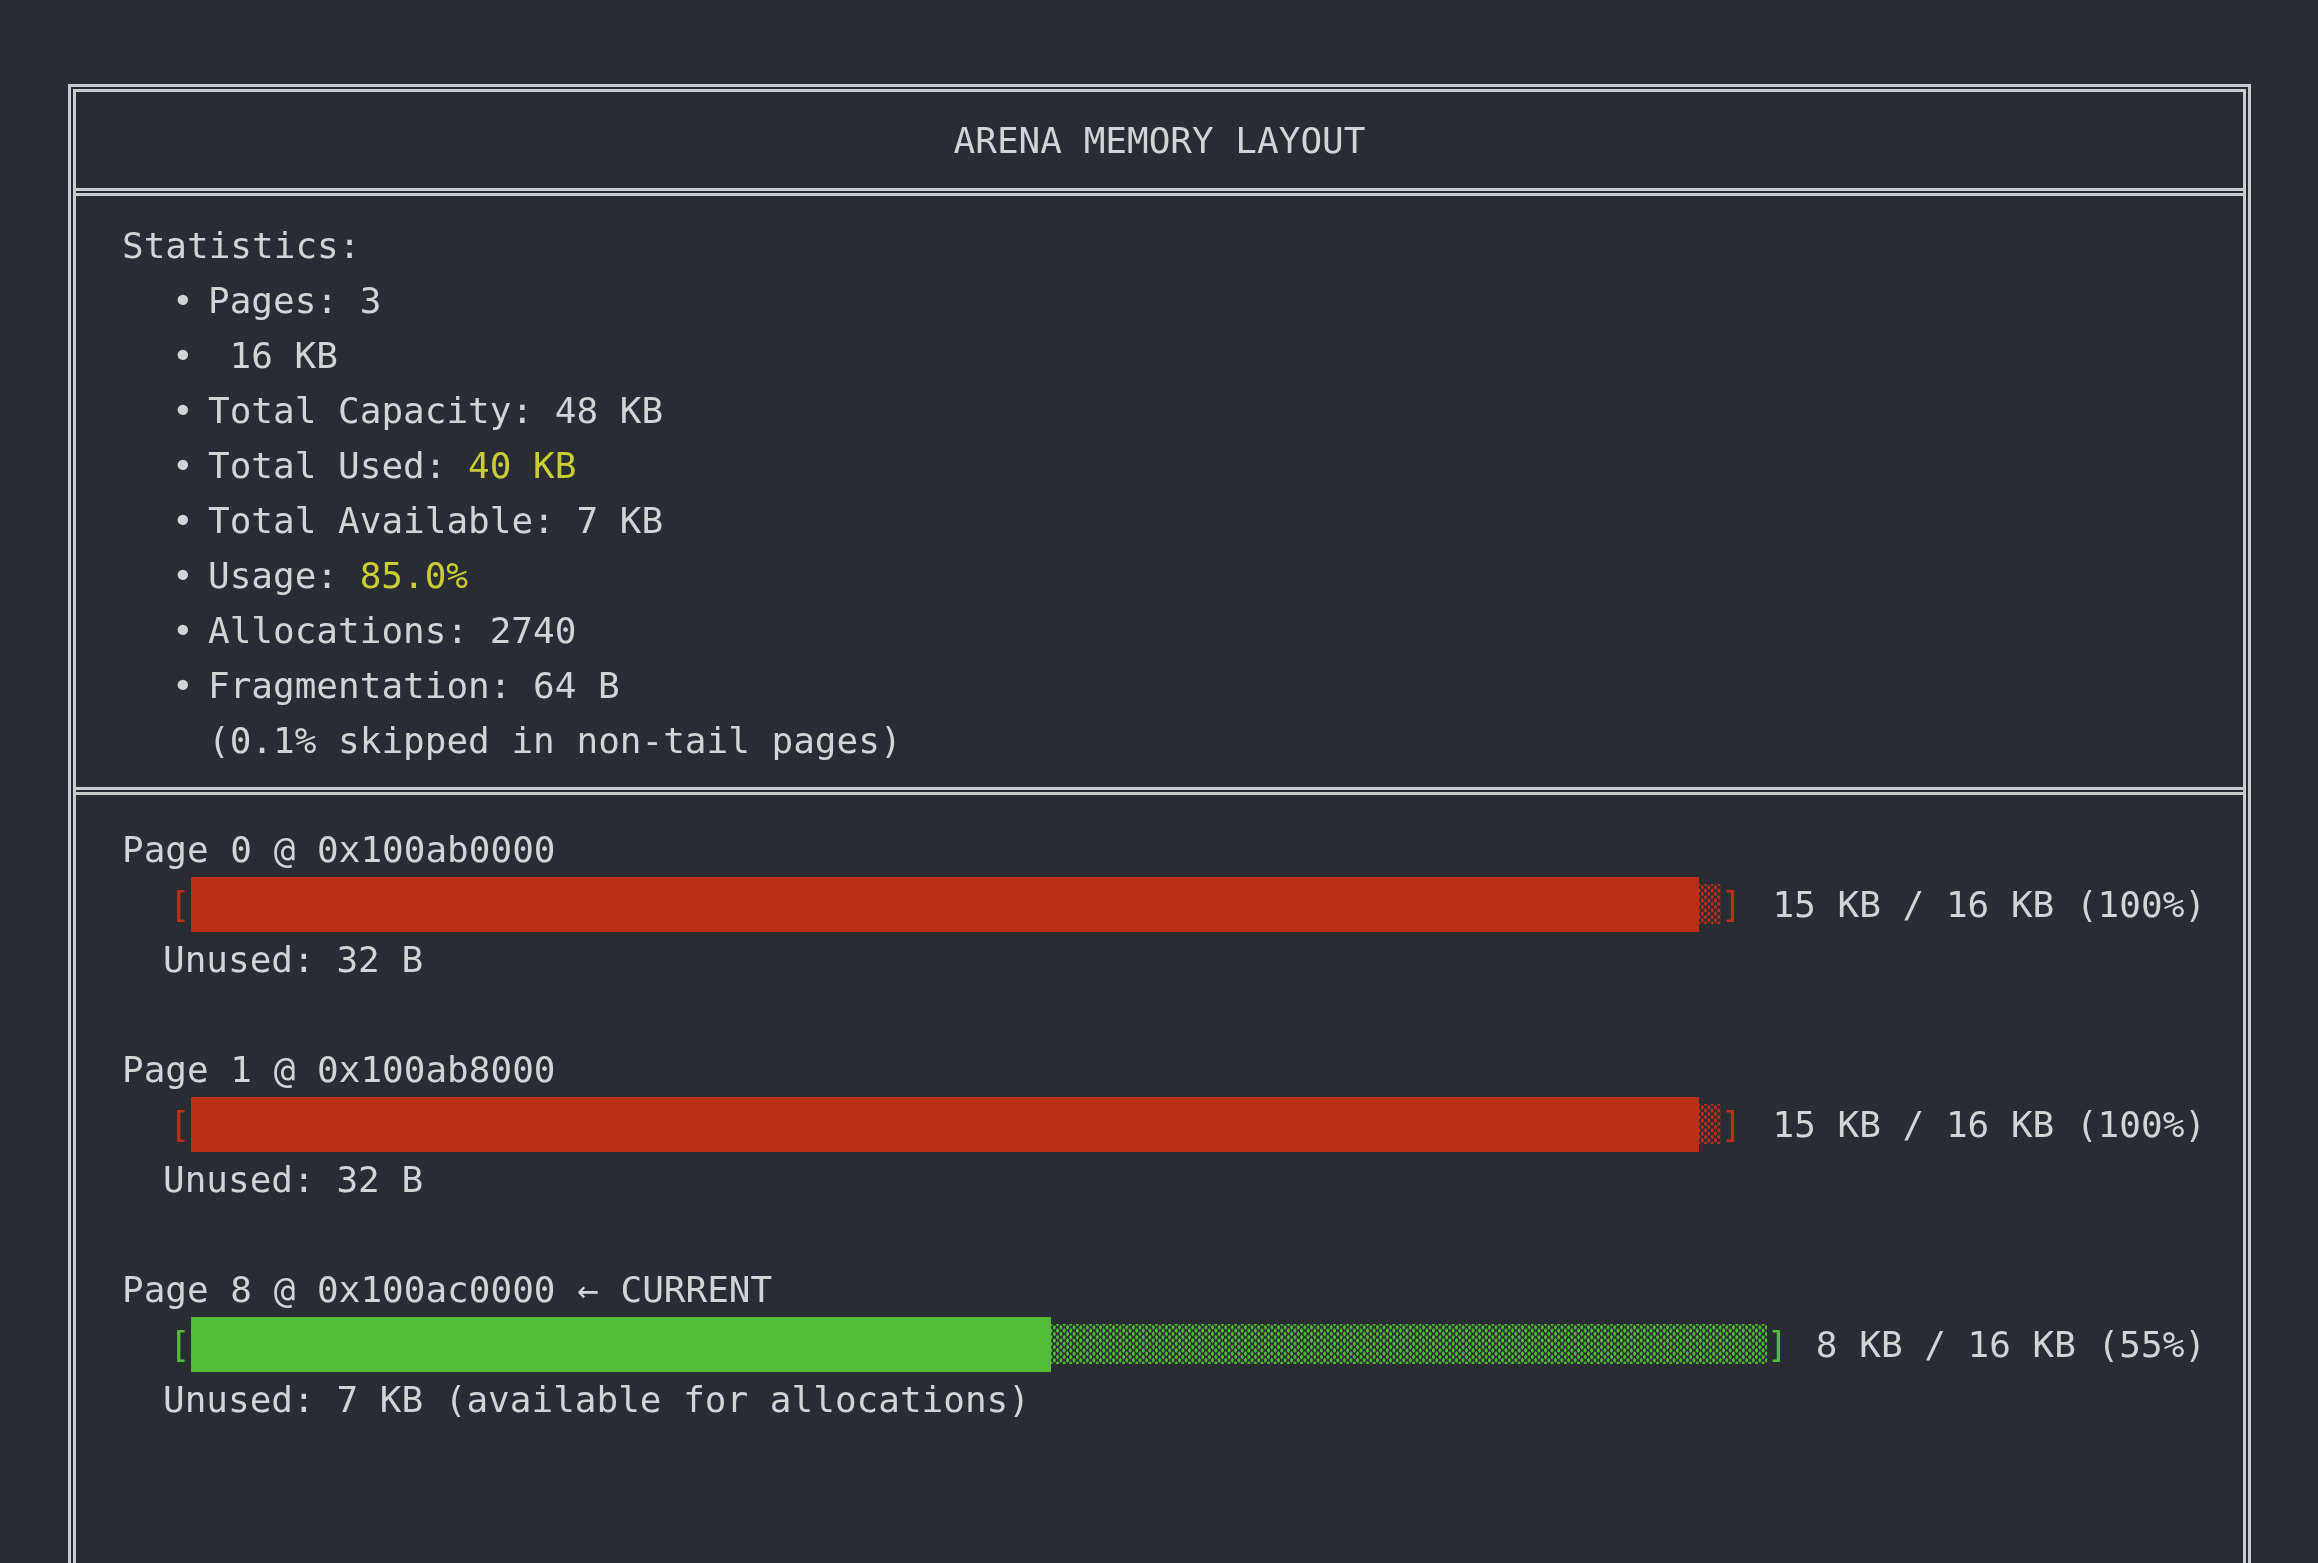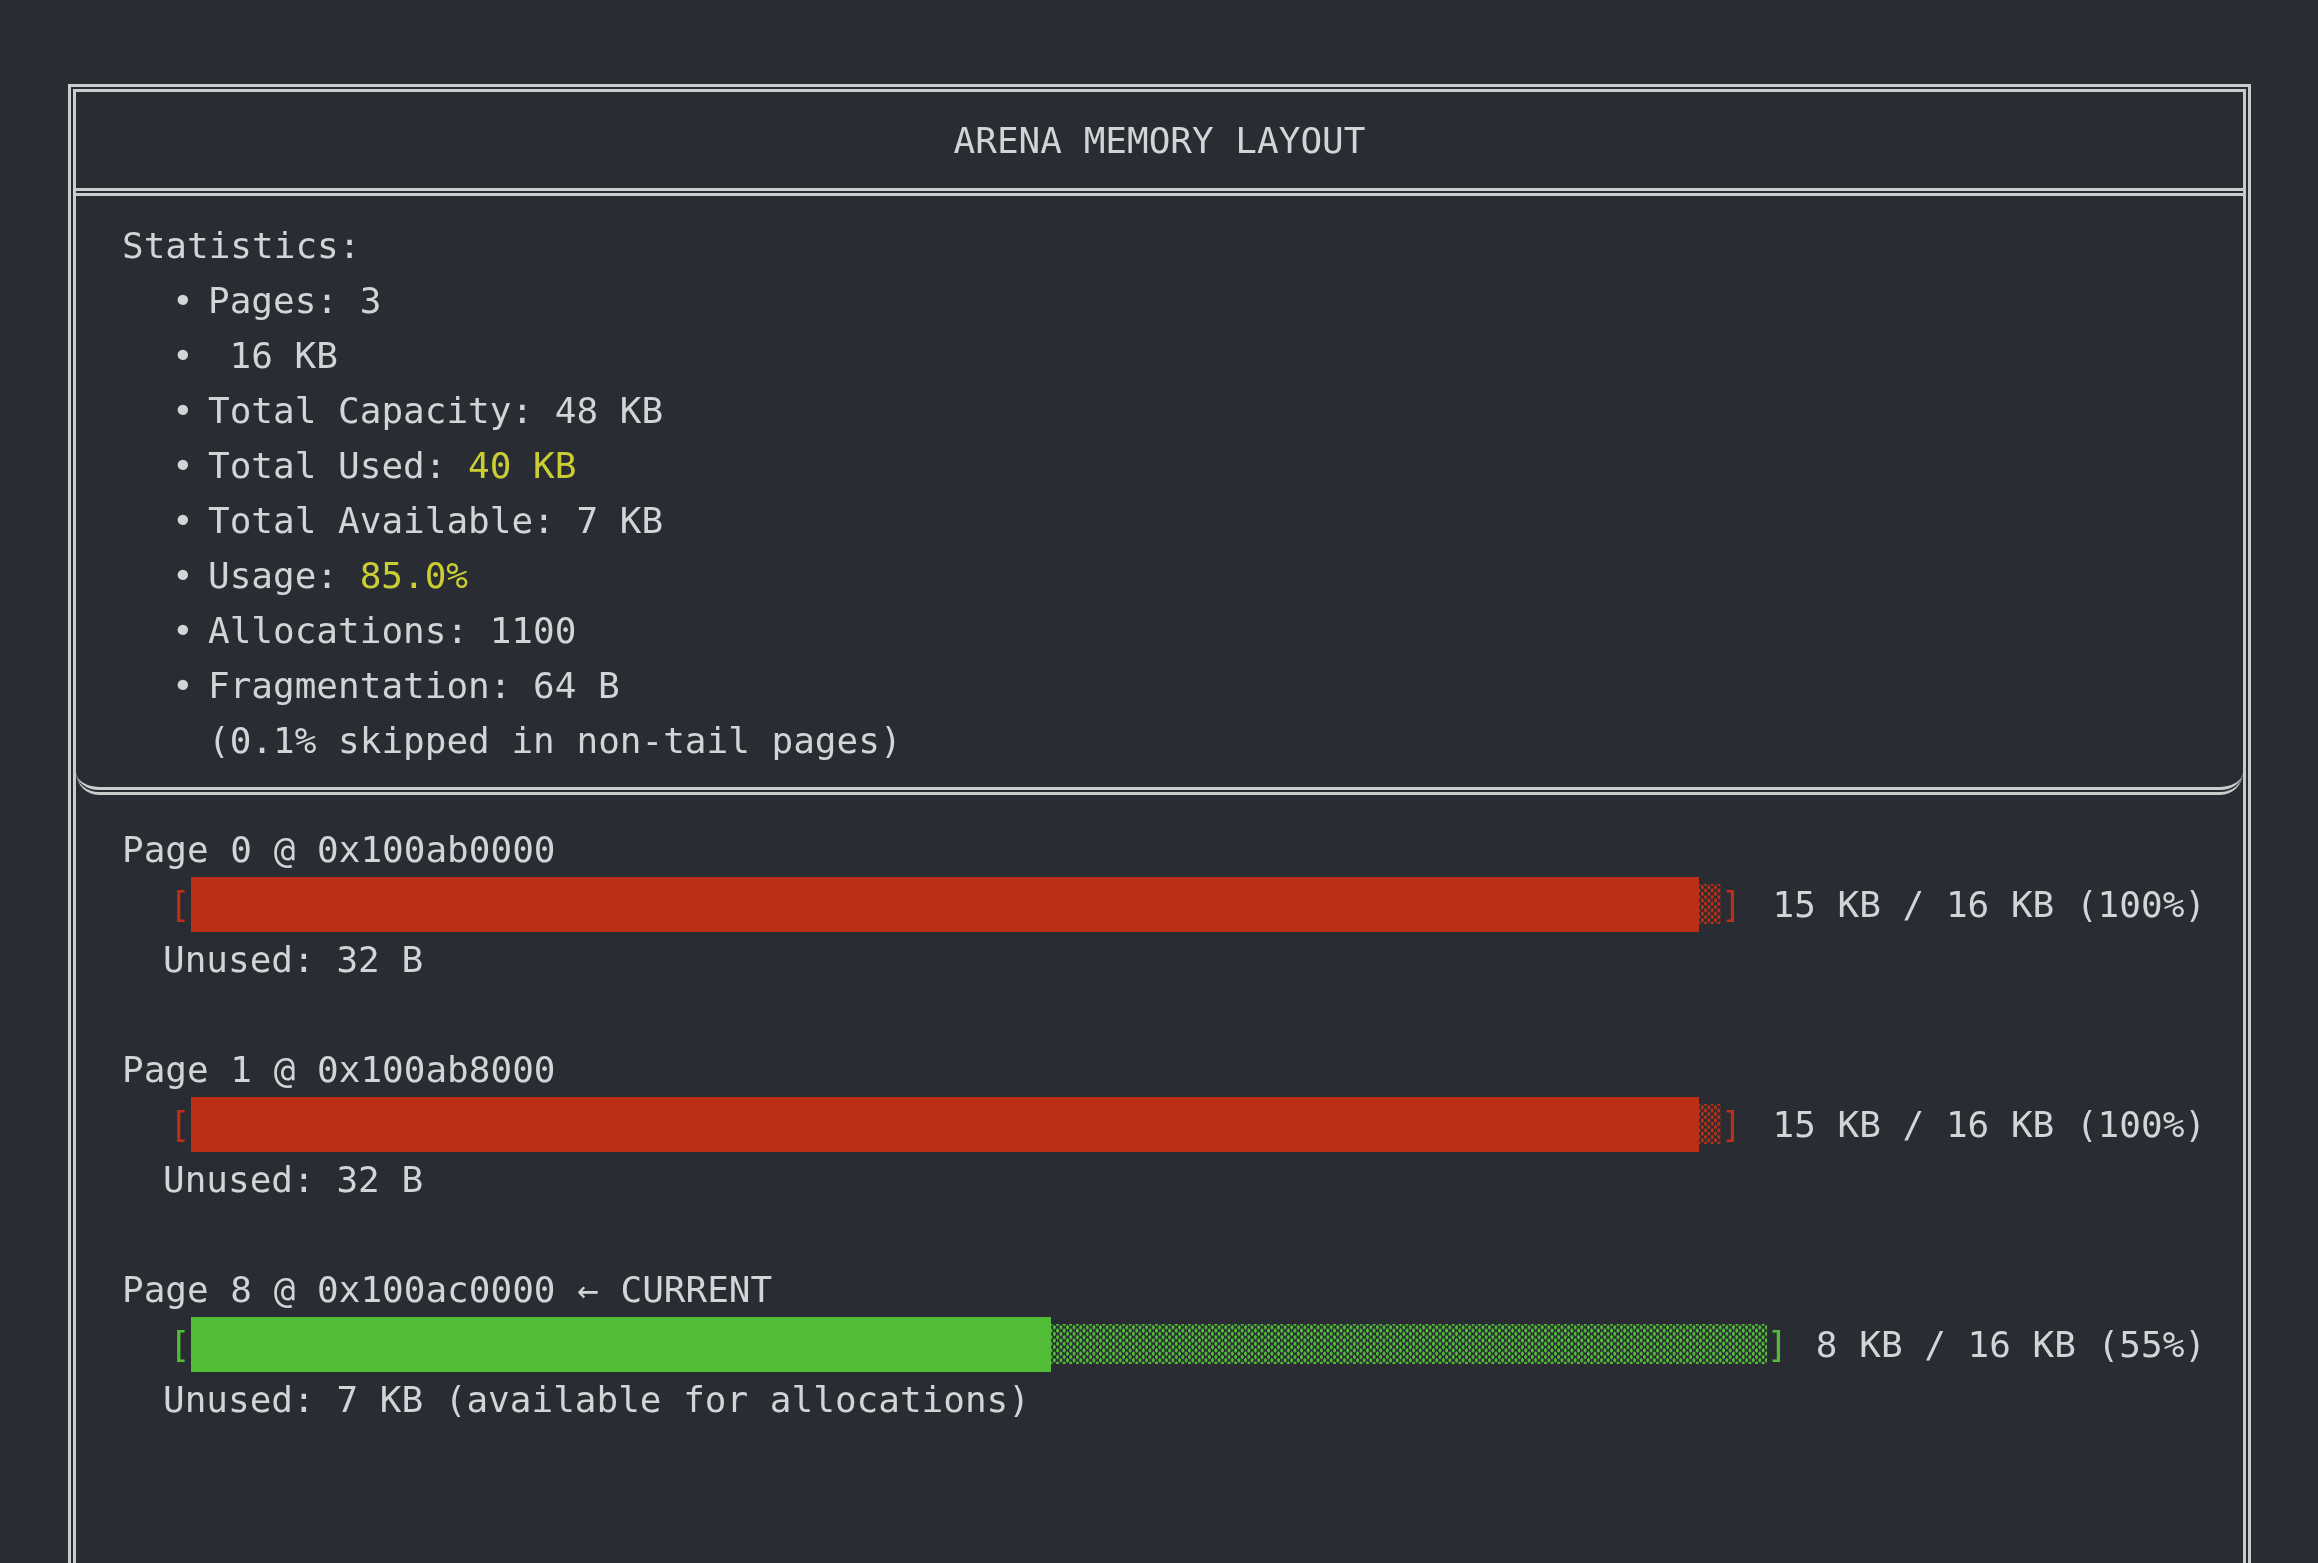--- a/index.html
+++ b/index.html
@@ -17,21 +17,21 @@
     position:absolute;left:68px;top:84px;width:2183px;height:1492px;
     border:8.3px double var(--border);
   }
   .title-bar{
     height:104px;border-bottom:8.3px double var(--border);
     display:flex;align-items:center;justify-content:center;
     font-size:36px;color:var(--fg);
   }
   .stats{
     height:599px;border-bottom:8.3px double var(--border);
-    padding:21.6px 37px 21.6px 46px;font-size:36px;line-height:55px;border-radius:23px;
+    padding:21.6px 37px 21.6px 46px;font-size:36px;line-height:55px;
   }
   .stats-heading{height:55px;}
   .stat-item{display:flex;padding-left:50px;height:55px;}
   .bullet{width:36px;flex:none;}
   .stat-value{margin-left:21.6px;white-space:pre;}
   .stat-value.hl{color:var(--yellow);}
   .footnote{padding-left:86px;height:55px;}
   .pages{
     padding:26.5px 37px 0 46px;font-size:36px;line-height:55px;position:relative;
   }
@@ -97,21 +97,21 @@
 
   <div class="stat-item">
     <span class="bullet">•</span>
     <span class="stat-label">Usage:</span>
     <span class="stat-value hl">85.0%</span>
   </div>
 
   <div class="stat-item">
     <span class="bullet">•</span>
     <span class="stat-label">Allocations:</span>
-    <span class="stat-value">1100</span>
+    <span class="stat-value">2740</span>
   </div>
 
   <div class="stat-item">
     <span class="bullet">•</span>
     <span class="stat-label">Fragmentation:</span>
     <span class="stat-value">64 B</span>
   </div>
 </div>
     <div class="footnote">(0.1% skipped in non-tail pages)</div>
   </div>

